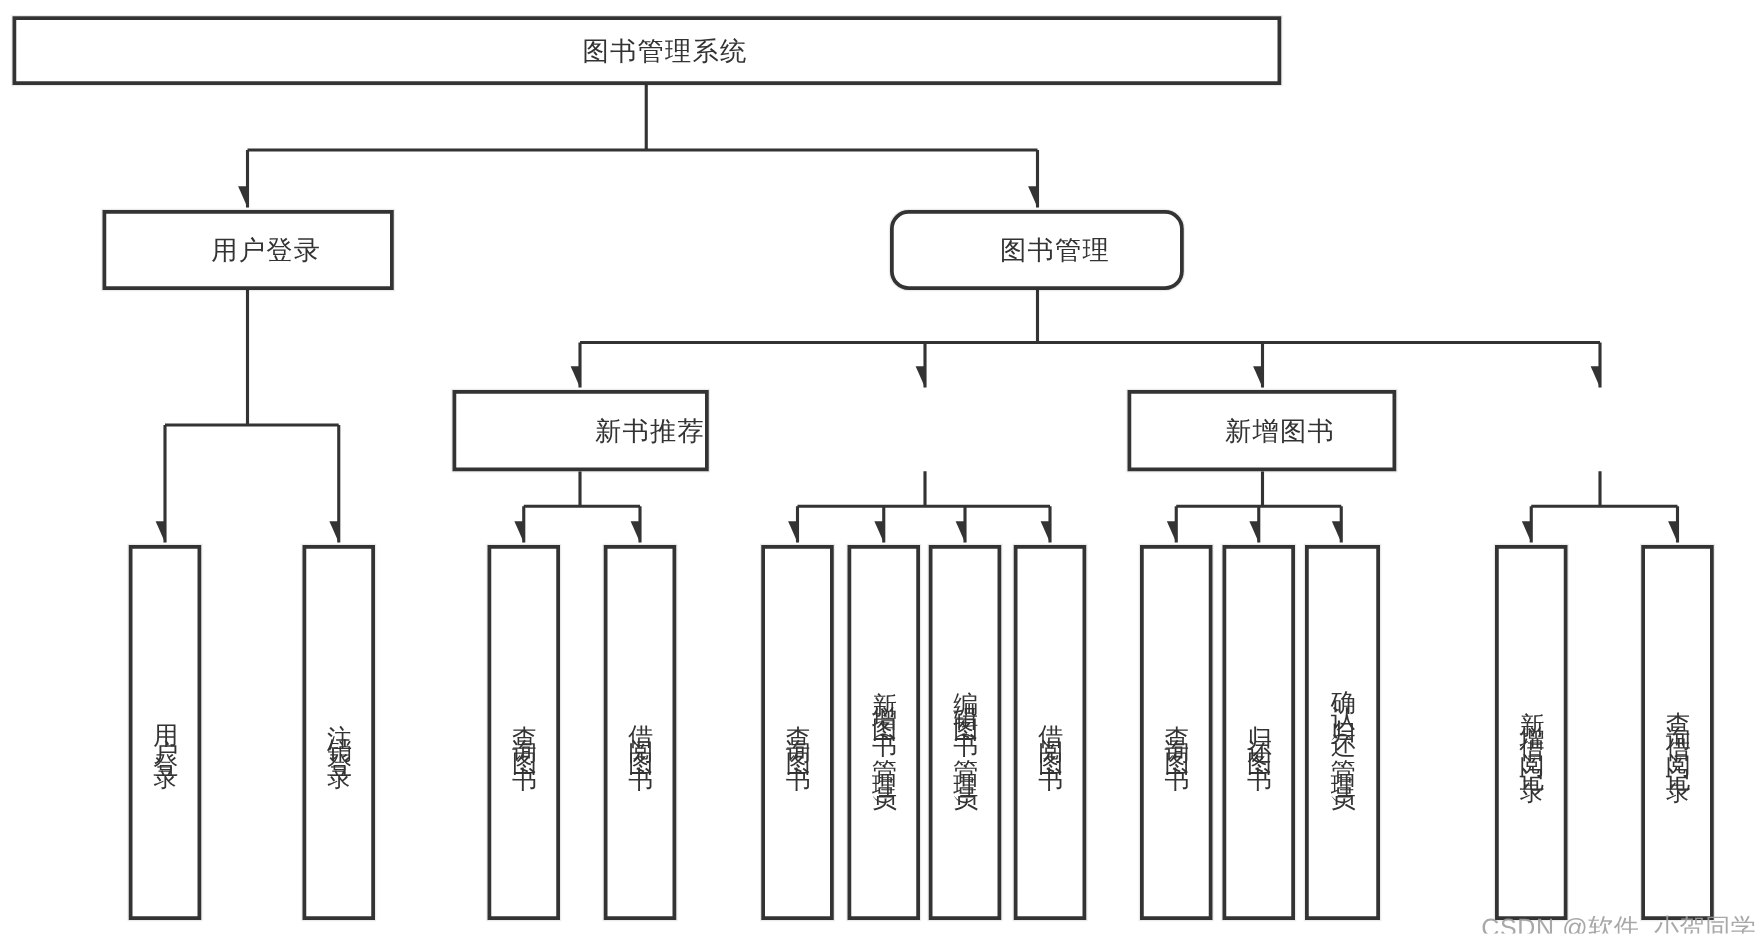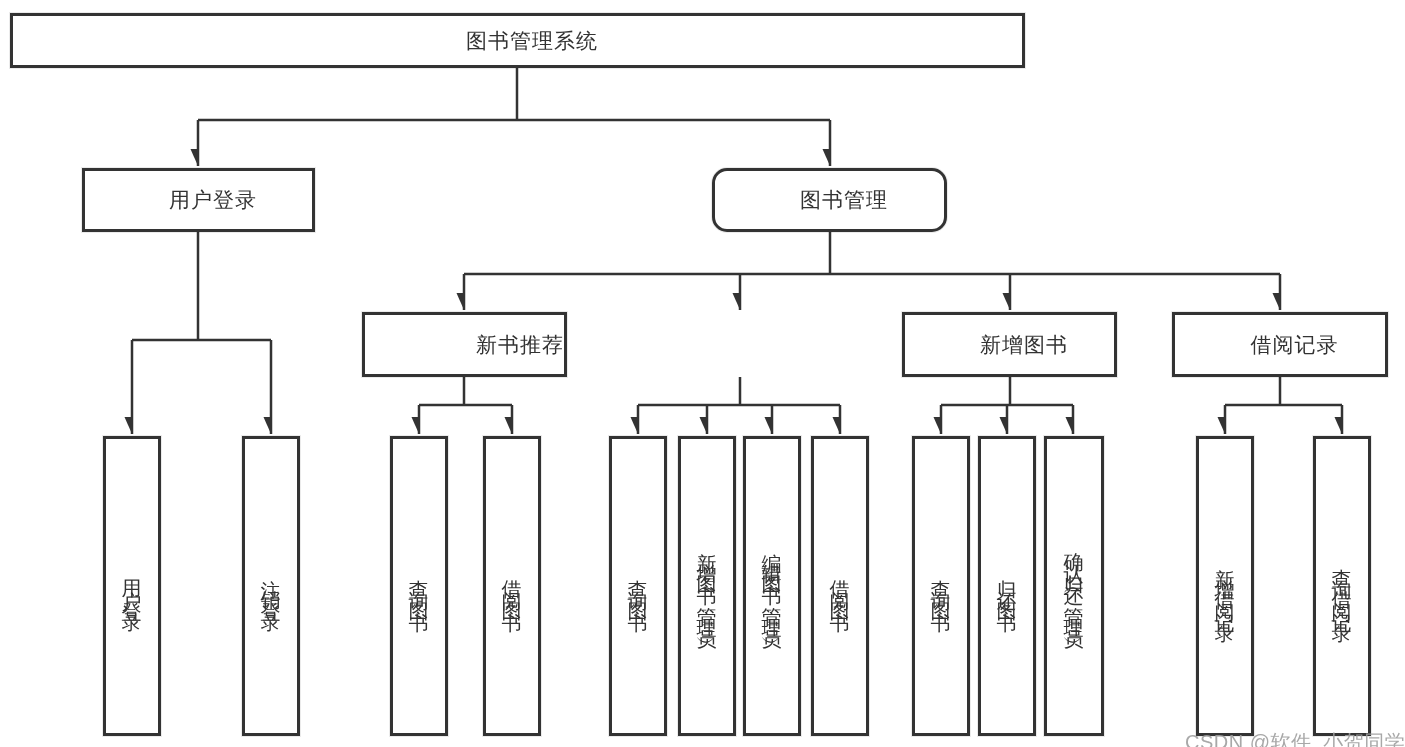--- a/index.html
+++ b/index.html
@@ -104,23 +104,20 @@
   <div class="box hbox" style="left:712px;top:168px;width:235px;height:64px;border-radius:15px;">
     <span>图书管理</span>
   </div>
 
   <div class="box hbox" style="left:362px;top:312px;width:205px;height:65px;justify-content:flex-end;">
     <span>新书推荐</span>
   </div>
   <div class="box hbox" style="left:902px;top:312px;width:215px;height:65px;">
     <span>新增图书</span>
   </div>
-  <div class="box hbox" style="left:1172px;top:312px;width:216px;height:65px;">
-    <span>借阅记录</span>
-  </div>
 
   <div class="box vbox" style="left:103px;top:436px;width:58px;height:300px;">
     <span>用户登录</span>
   </div>
   <div class="box vbox" style="left:242px;top:436px;width:58px;height:300px;">
     <span>注销登录</span>
   </div>
 
   <div class="box vbox" style="left:390px;top:436px;width:58px;height:300px;">
     <span>查询图书</span>

